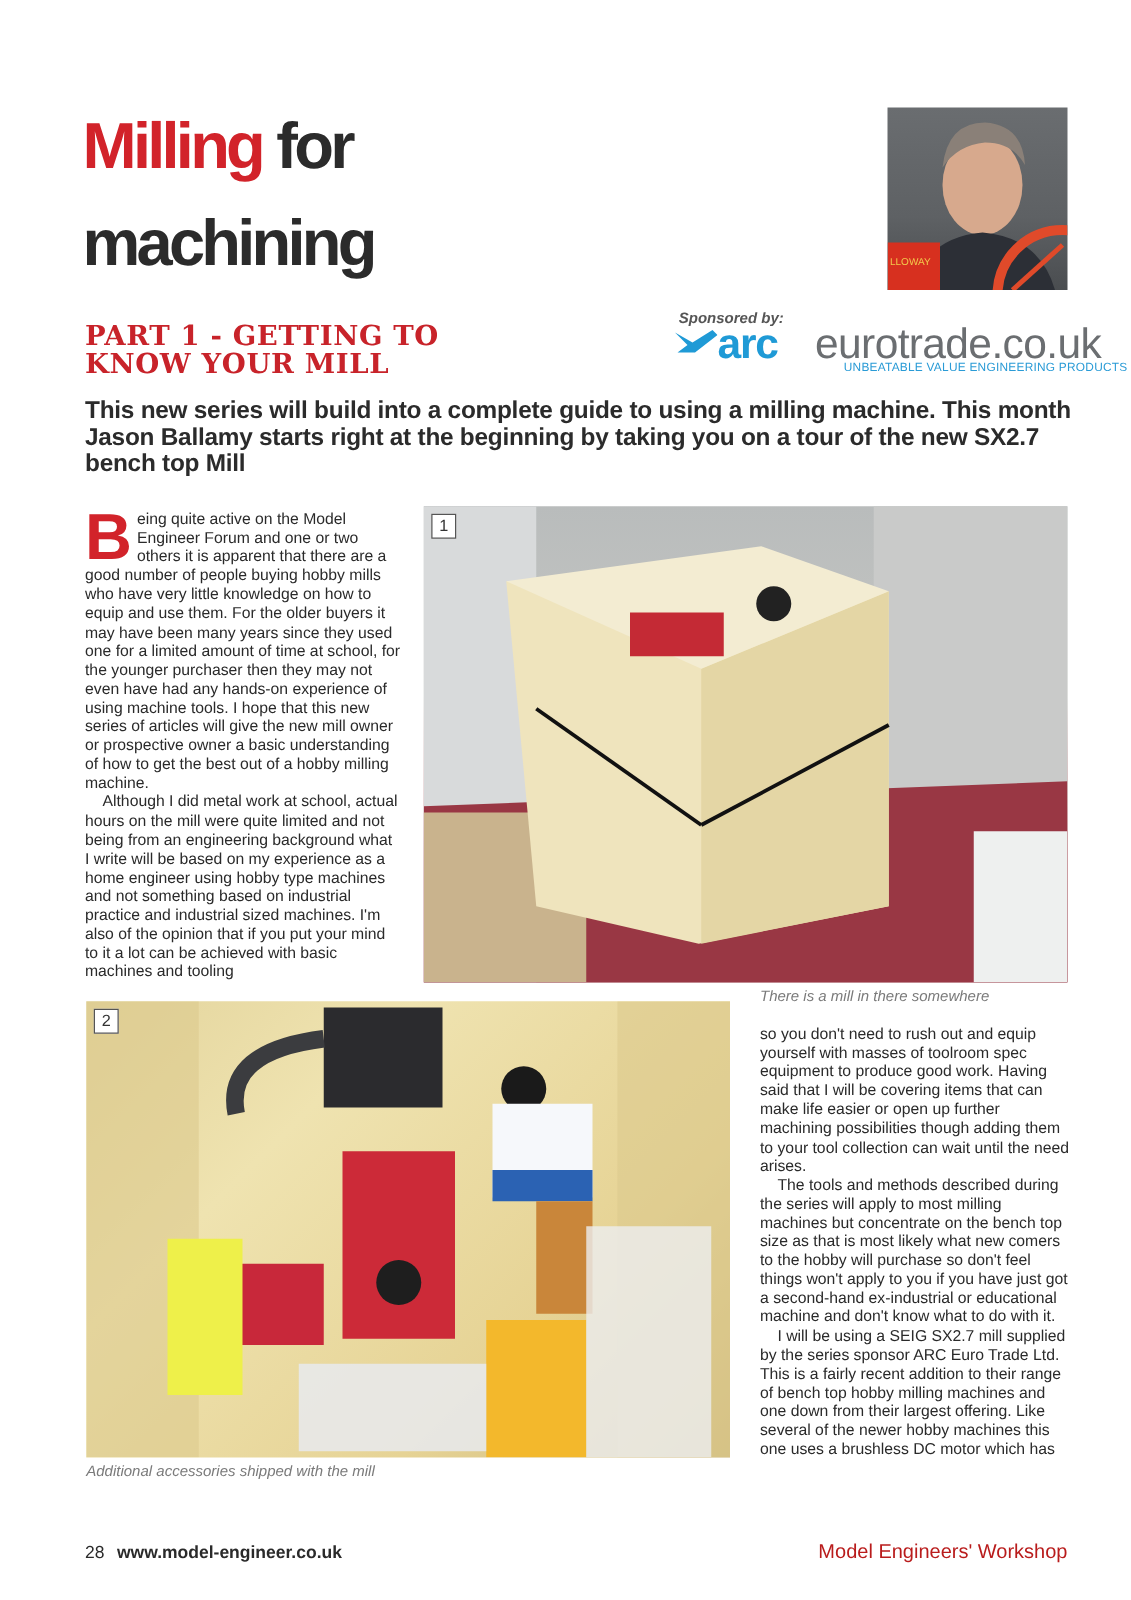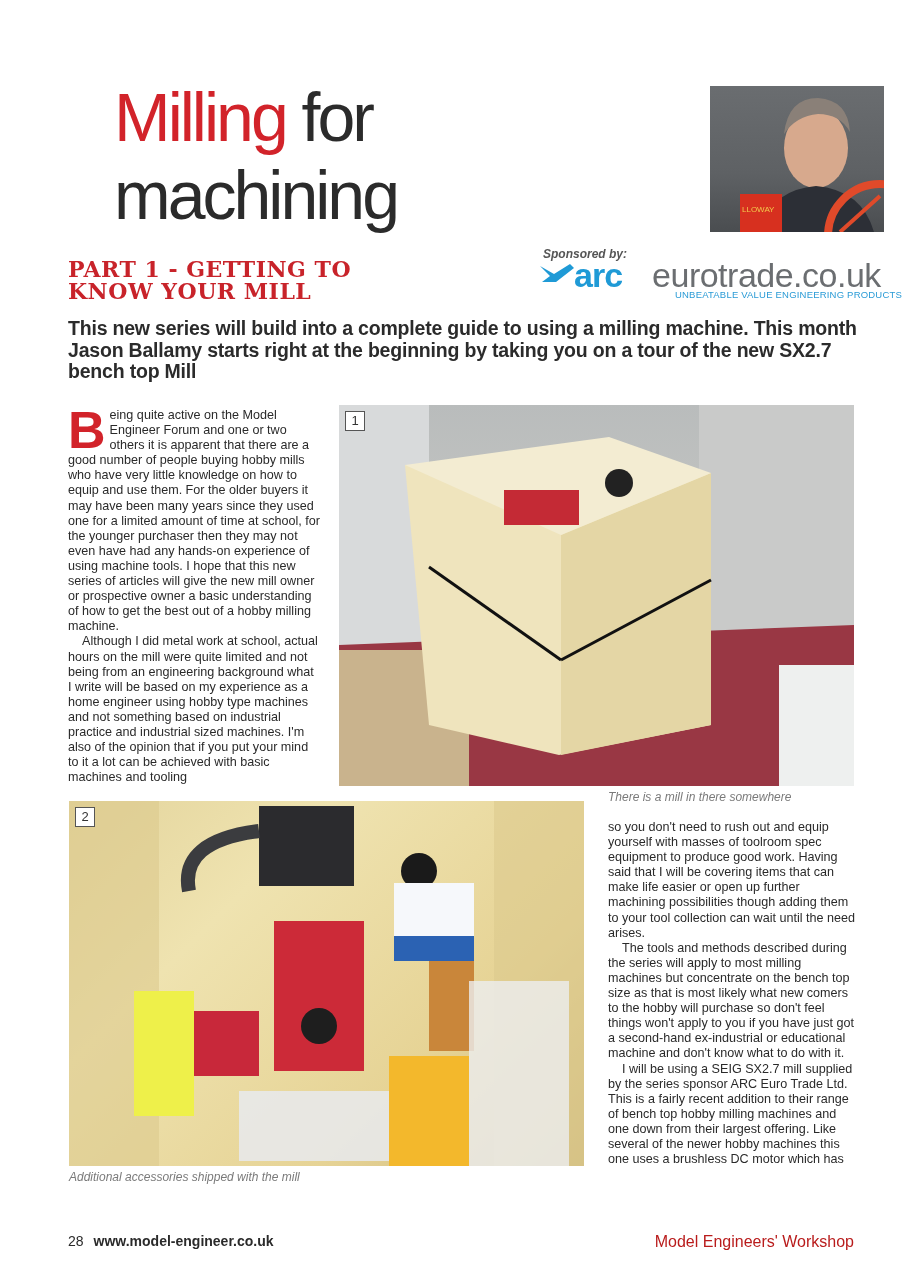--- a/index.html
+++ b/index.html
@@ -1,29 +1,29 @@
 <!DOCTYPE html>
 <html><head>
 <meta charset="utf-8">
 <style>
   html, body { margin: 0; padding: 0; background: #ffffff; }
   body { width: 905px; height: 1280px; position: relative; overflow: hidden;
          font-family: "DejaVu Sans", sans-serif; color: #2a2a2a; }
   .abs { position: absolute; }
 
   
-  .title { left: 66px; top: 78px; font-family: "Liberation Sans", sans-serif; font-weight: normal;
-           font-size: 68px; line-height: 78px; letter-spacing: -3px; color: #2b2b2b; margin-left: 48px; }
+  .title { left: 66px; top: 78px; font-family: "Liberation Sans", sans-serif; font-weight: bold;
+           font-size: 52px; line-height: 78px; letter-spacing: -3px; color: #2b2b2b; }
   .title .red { color: #d2232a; }
   .subtitle { left: 68px; top: 258px; font-family: "DejaVu Serif", serif; font-weight: bold;
               font-size: 22px; line-height: 22px; color: #c8232a; letter-spacing: 0.5px; }
 
   
   .author-photo { left: 710px; top: 86px; width: 144px; height: 146px; overflow: hidden;
-                  background: linear-gradient(180deg, #6a6d70 0%, #5e6164 60%, #4a4d50 100%); padding-left: 30px; }
+                  background: linear-gradient(180deg, #6a6d70 0%, #5e6164 60%, #4a4d50 100%); }
 
   
   .sponsor-label { left: 543px; top: 247px; font-family: "Liberation Sans", sans-serif;
                    font-style: italic; font-weight: bold; font-size: 12px; color: #555; }
   .sponsor-logo { left: 540px; top: 258px; height: 34px; display: flex; align-items: center; }
   .logo-arc { font-family: "Liberation Sans", sans-serif; font-weight: bold; font-size: 34px;
               line-height: 30px; color: #1f9ad6; letter-spacing: -1px; }
   .logo-rest { font-family: "Liberation Sans", sans-serif; font-size: 34px; line-height: 30px;
                color: #6b6e71; letter-spacing: -0.5px; margin-left: 30px; }
   .logo-tag { left: 632px; top: 289px; font-family: "Liberation Sans", sans-serif; font-size: 9.5px;

